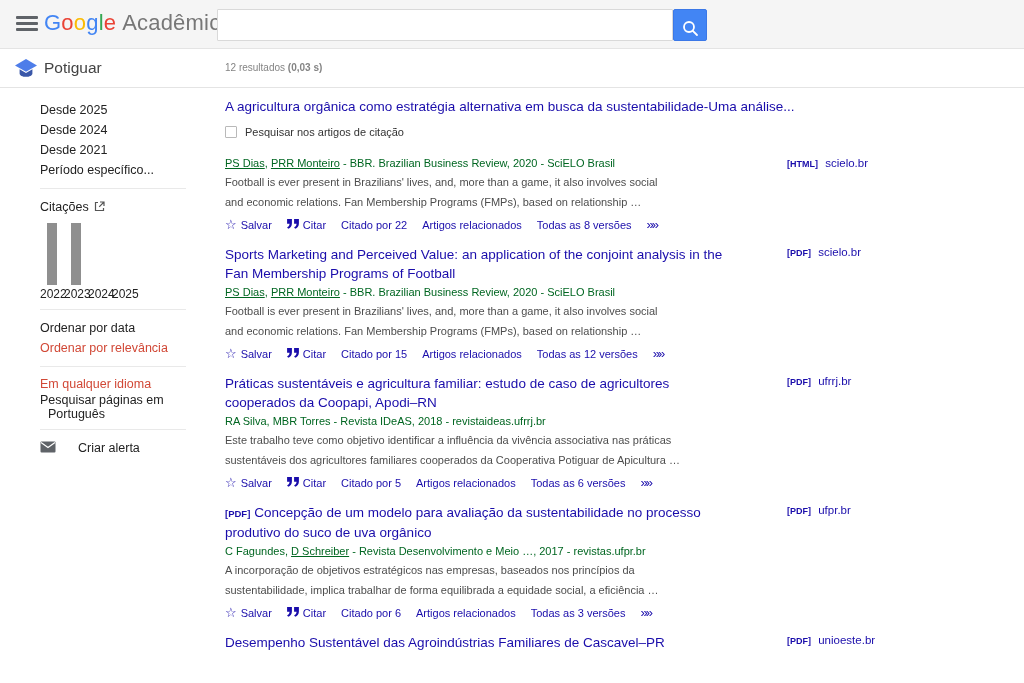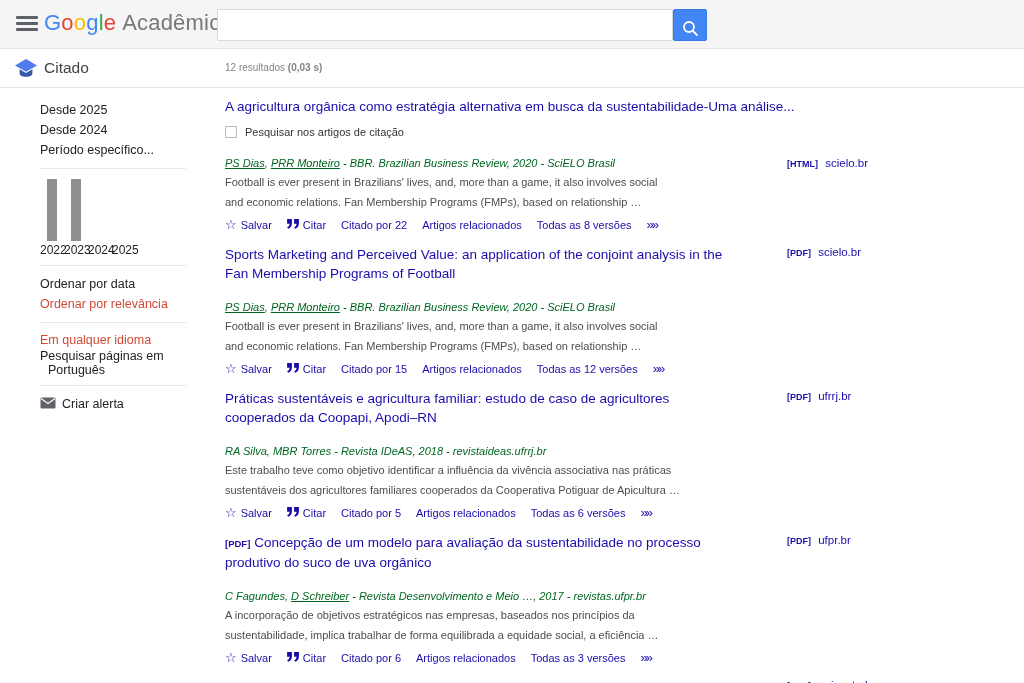--- a/index.html
+++ b/index.html
@@ -44,35 +44,35 @@
   .side-item { height:20px; line-height:20px; color:#222; cursor:pointer; white-space:nowrap; }
   .side-item.active { color:#d14836; }
   .side-divider { border:none; border-top:1px solid #e9e9e9; margin:8px 0 8px 0; width:146px; }
   .cit-label-row { height:20px; line-height:20px; color:#222; white-space:nowrap; }
   .cit-label-row svg { vertical-align:-1px; margin-left:5px; }
   .cit-chart { display:flex; align-items:flex-end; height:64px; margin-top:4px; width:96px; }
   .cit-slot { width:24px; display:flex; justify-content:center; align-items:flex-end; height:64px; }
   .cit-bar { width:10px; background:#8f8f8f; }
   .cit-years { display:flex; width:96px; margin-top:2px; }
   .cit-years span { width:24px; text-align:center; font-size:12px; color:#222; }
-  .alert-row { display:flex; align-items:center; gap:6px; height:20px; cursor:pointer; }
+  .alert-row { display:flex; align-items:center; gap:22px; height:20px; cursor:pointer; }
   .alert-row svg { flex:0 0 auto; }
   
   .main { position:absolute; top:88px; left:225px; width:790px; padding-top:10px; }
   .cited-title { font-size:13.5px; line-height:18px; color:#1a0dab; width:620px; cursor:pointer; }
   .cited-check-row { display:flex; align-items:center; gap:8px; margin-top:10px; }
   .checkbox {
     width:12px; height:12px; border:1px solid #b9b9b9; border-radius:1px; background:#fff; cursor:pointer;
   }
   .cited-check-label { font-size:11px; color:#333; }
   #results { margin-top:18px; }
   .result { position:relative; margin-bottom:12px; width:790px; }
   .r-title { font-size:13.5px; line-height:19px; color:#1a0dab; width:505px; cursor:pointer; }
   .r-tag { font-size:9.5px; font-weight:bold; letter-spacing:0; margin-right:4px; }
-  .r-authors { font-size:11px; line-height:15px; color:#006621; margin-top:17px; width:505px;font-style:italic; }
+  .r-authors { font-size:11px; line-height:15px; color:#006621; margin-top:2px; width:505px; }
   .author-link { text-decoration:underline; cursor:pointer; }
   .r-snippet { font-size:11px; line-height:19.5px; color:#4d4d4d; margin-top:2px; width:460px; white-space:pre-line; }
   .r-actions { display:flex; align-items:center; gap:15px; margin-top:4px; font-size:11px; color:#1a0dab; height:17px; }
   .r-actions .act { display:flex; align-items:center; gap:4px; cursor:pointer; white-space:nowrap; }
   .star-glyph { font-size:13px; line-height:13px; }
   .more-glyph { font-size:13px; letter-spacing:-2px; cursor:pointer; }
   .r-side { position:absolute; left:562px; top:1px; font-size:11.5px; color:#1a0dab; white-space:nowrap; cursor:pointer; }
   .r-side .r-tag { font-size:9px; }
 </style>
 </head>
@@ -98,31 +98,38 @@
   </button>
 </div>
 
 <div class="tabbar">
   <span class="cap-icon">
     <svg width="24" height="22" viewBox="0 0 24 22">
       <path fill="#4e7de9" d="M12 2 1 8.4l11 6.4 11-6.4z"></path>
       <path fill="#3a57a8" d="M5.6 12.2v4.2c0 1.9 2.9 3.4 6.4 3.4s6.4-1.5 6.4-3.4v-4.2L12 15.9z"></path>
     </svg>
   </span>
-  <span class="tab-label">Citado</span>
+  <span class="tab-label">Potiguar</span>
   <span class="results-stats"><span>12 resultados </span><b>(0,03 s)</b></span>
 </div>
 
 <div class="sidebar">
   <div id="date-filters">
       <div class="side-item">Desde 2025</div>
       <div class="side-item">Desde 2024</div>
+      <div class="side-item">Desde 2021</div>
       <div class="side-item">Período específico...</div>
     </div>
   <hr class="side-divider">
+  <div class="cit-label-row">
+    <span>Citações</span><span><svg width="11" height="11" viewBox="0 0 11 11">
+      <path fill="none" stroke="#555" stroke-width="1.2" d="M4 1.5H1.5v8h8V7"></path>
+      <path fill="none" stroke="#555" stroke-width="1.2" d="M6 1h4v4M10 1 5.2 5.8"></path>
+    </svg></span>
+  </div>
   <div class="cit-chart" id="cit-chart">
       <div class="cit-slot">
         <div class="cit-bar" style="height: 62px; background: rgb(143, 143, 143);"></div>
       </div>
       <div class="cit-slot">
         <div class="cit-bar" style="height: 62px; background: rgb(143, 143, 143);"></div>
       </div>
       <div class="cit-slot"></div>
       <div class="cit-slot"></div>
     </div>

